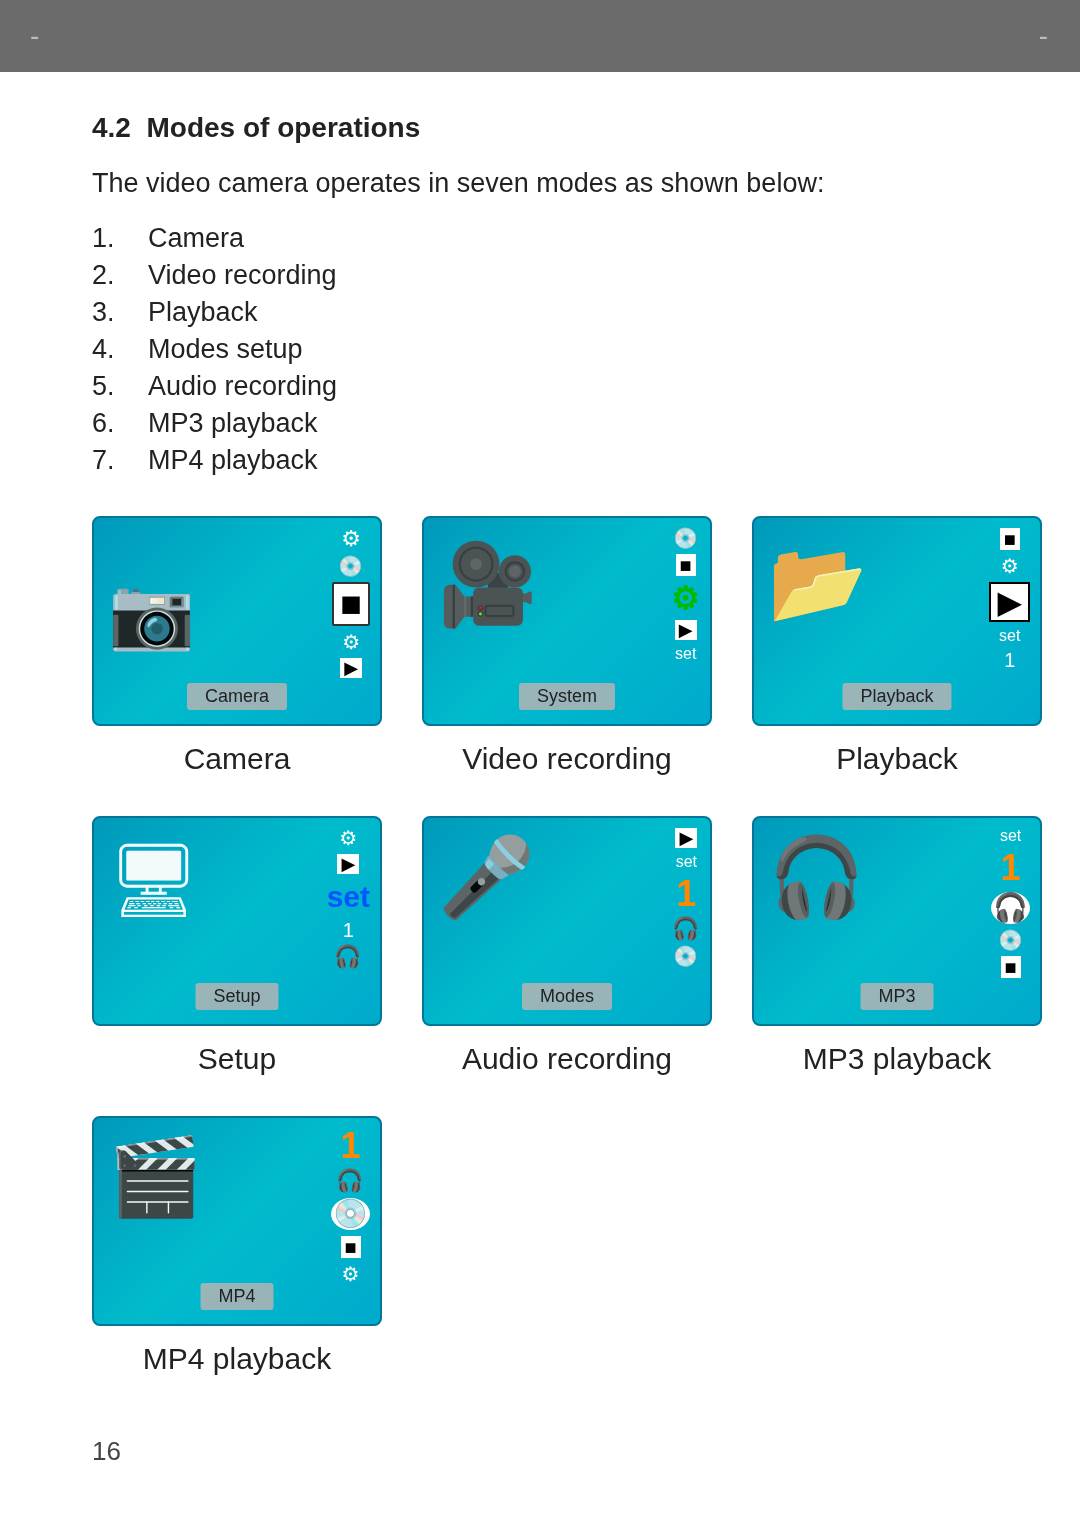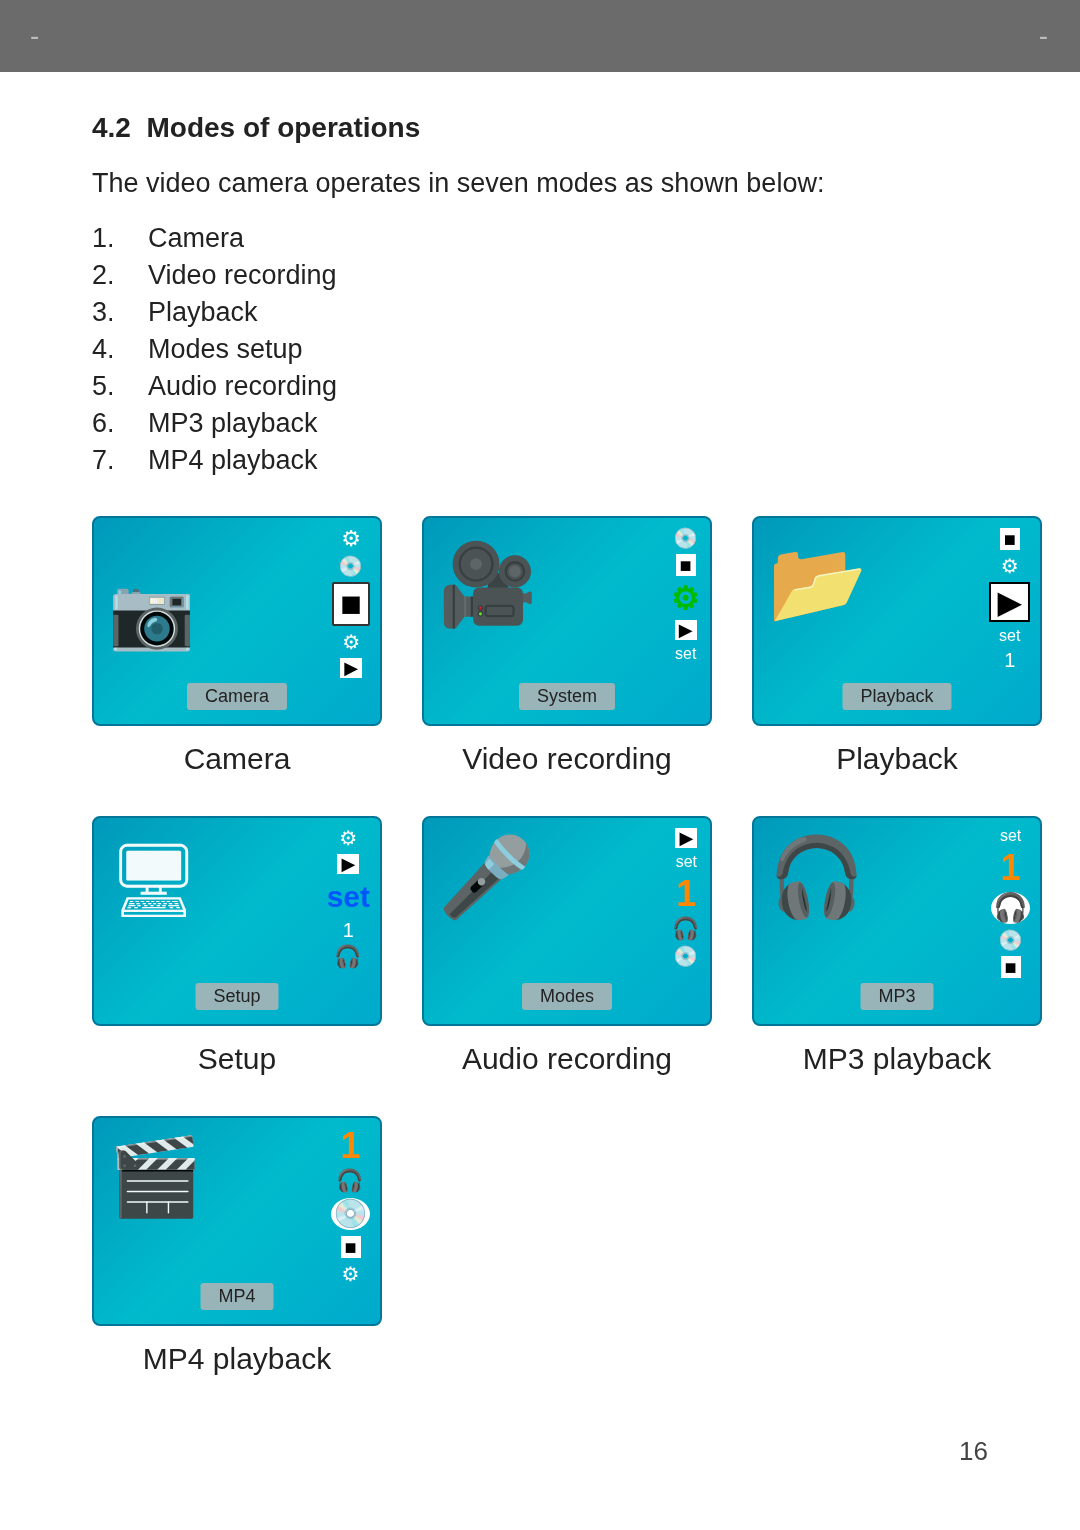--- a/index.html
+++ b/index.html
@@ -157,21 +157,21 @@
       opacity: 0.95;
     }
 
     .card-set-text {
       font-size: 30px;
       font-weight: bold;
       color: #0055ff;
     }
 
     .page-number {
-      text-align: right;
+      text-align: left;
       font-size: 26px;
       color: #444;
       margin-top: 60px;
       margin-bottom: 30px;
     }
   </style>
 </head>
 <body>
 
 <div class="header-bar">

